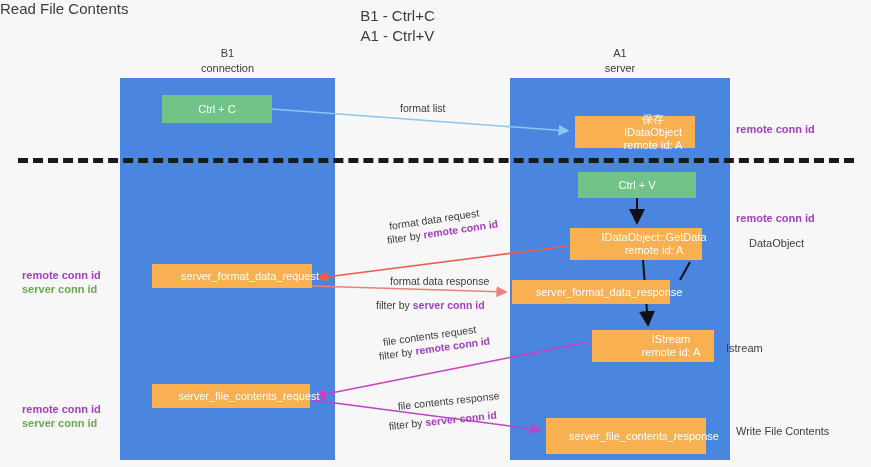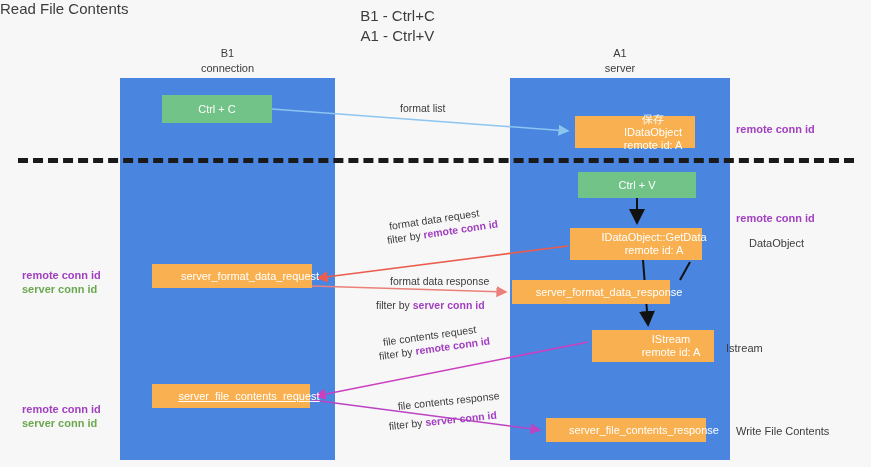--- a/index.html
+++ b/index.html
@@ -54,22 +54,22 @@
   .node.green{background:#72c387;}
   .node.orange{background:#f9b050;padding-left:40px;}
 
   #node-ctrlc{left:162px;top:95px;width:110px;height:28px;}
   #node-idataobject{left:575px;top:116px;width:120px;height:32px;}
   #node-ctrlv{left:578px;top:172px;width:118px;height:26px;}
   #node-getdata{left:570px;top:228px;width:132px;height:32px;}
   #node-sfdreq{left:152px;top:264px;width:160px;height:24px;}
   #node-sfdresp{left:512px;top:280px;width:158px;height:24px;}
   #node-istream{left:592px;top:330px;width:122px;height:32px;}
-  #node-sfcreq{left:152px;top:384px;width:158px;height:24px;text-decoration:underline;}
-  #node-sfcresp{left:546px;top:418px;width:160px;height:24px;}
+  #node-sfcreq{left:152px;top:384px;width:158px;height:24px;}
+  #node-sfcresp{left:546px;top:418px;width:160px;height:36px;}
 
   
   .side{
     position:absolute;
     font-size:11px;
     line-height:14px;
     white-space:pre-line;
   }
   .side.purple{color:#a23fc0;font-weight:bold;}
   .side.plain{color:#3c3c3c;}

